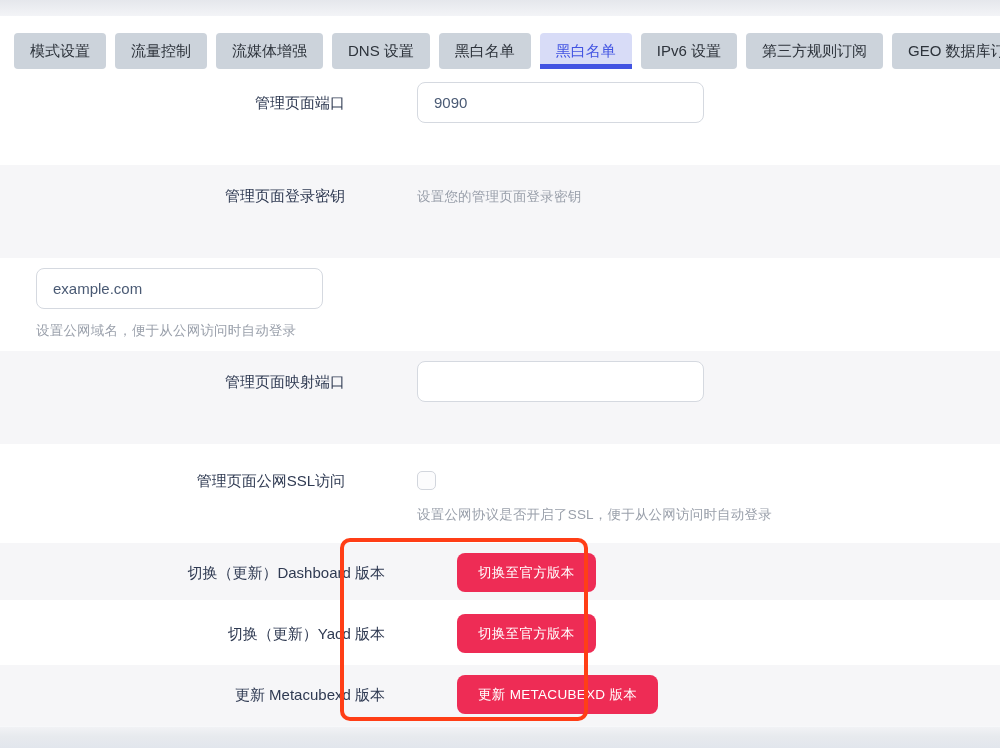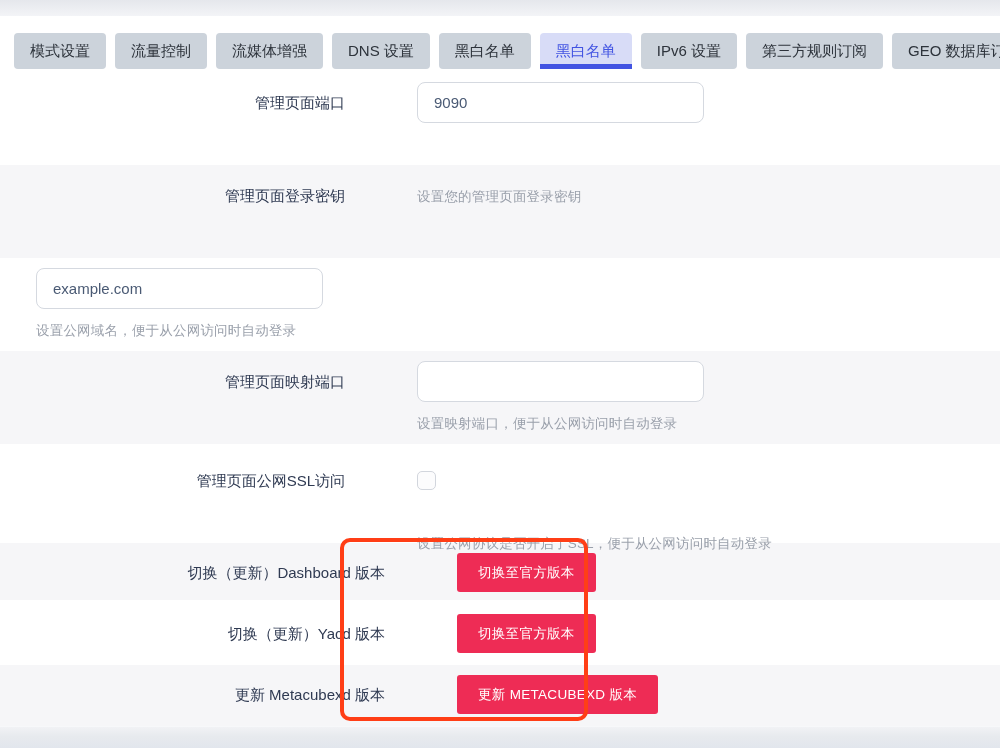--- a/index.html
+++ b/index.html
@@ -45,30 +45,30 @@
   }
   .helper { margin-top:13px; font-size:13.5px; color:#9aa0ab; letter-spacing:.2px; }
   .helper.green { color:#57b56a; }
 
   .r-check { height:99px; padding-top:27px; }
   .r-check .col-label { line-height:19px; }
   .checkbox {
     display:inline-block; width:19px; height:19px; border:1px solid #d2d6dd;
     border-radius:5px; background:#fcfcfd; cursor:pointer;
   }
-  .r-check .helper { margin-top:41px; }
+  .r-check .helper { margin-top:12px; }
 
   .r-btn .col-label { line-height:39px;margin-left:40px; }
   .r-btn1 { height:57px; padding-top:10px; }
   .r-btn2 { height:65px; padding-top:14px; }
   .r-btn3 { height:61px; padding-top:10px; }
   .btn-red {
     display:inline-block; height:39px; line-height:39px; padding:0 21px;
     background:#ee2c55; color:#ffffff; font-size:13.5px; border:none;
-    border-radius:3px; cursor:pointer; letter-spacing:.3px;
+    border-radius:8px; cursor:pointer; letter-spacing:.3px;
     font-family:"Liberation Sans","DejaVu Sans",sans-serif;
   }
 
   .bottom-band {
     position:absolute; left:0; bottom:0; width:1000px; height:22px;
     background:linear-gradient(180deg,#f1f2f5 0%, #e7eaee 45%, #e2e6ed 100%);
     border-top:1px solid #f7f8fa;
   }
 
   
@@ -115,21 +115,20 @@
     <div class="col-ctl">
       <input class="text-input" type="text" value="example.com" style="">
       <div class="helper">设置公网域名，便于从公网访问时自动登录</div>
     </div>
   </div>
 
   <div class="row r-input alt">
     <div class="col-label">管理页面映射端口</div>
     <div class="col-ctl">
       <input class="text-input" type="text" value="" style="">
-      <div class="helper">设置映射端口，便于从公网访问时自动登录</div>
     </div>
   </div>
 
   <div class="row r-check">
     <div class="col-label">管理页面公网SSL访问</div>
     <div class="col-ctl">
       <span class="checkbox" role="checkbox" aria-checked="false"></span>
       <div class="helper">设置公网协议是否开启了SSL，便于从公网访问时自动登录</div>
     </div>
   </div>

